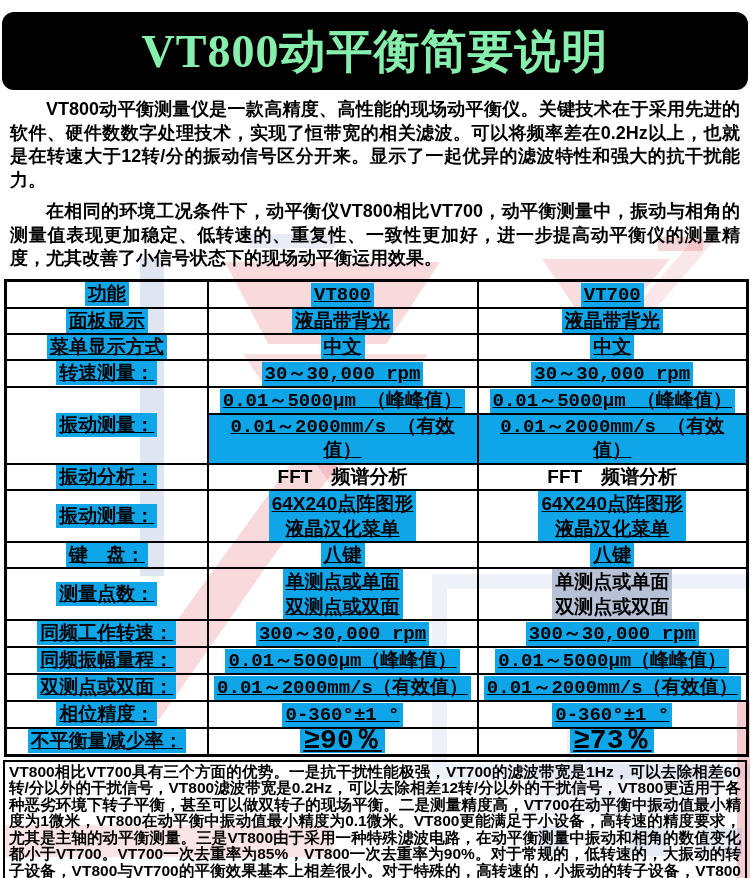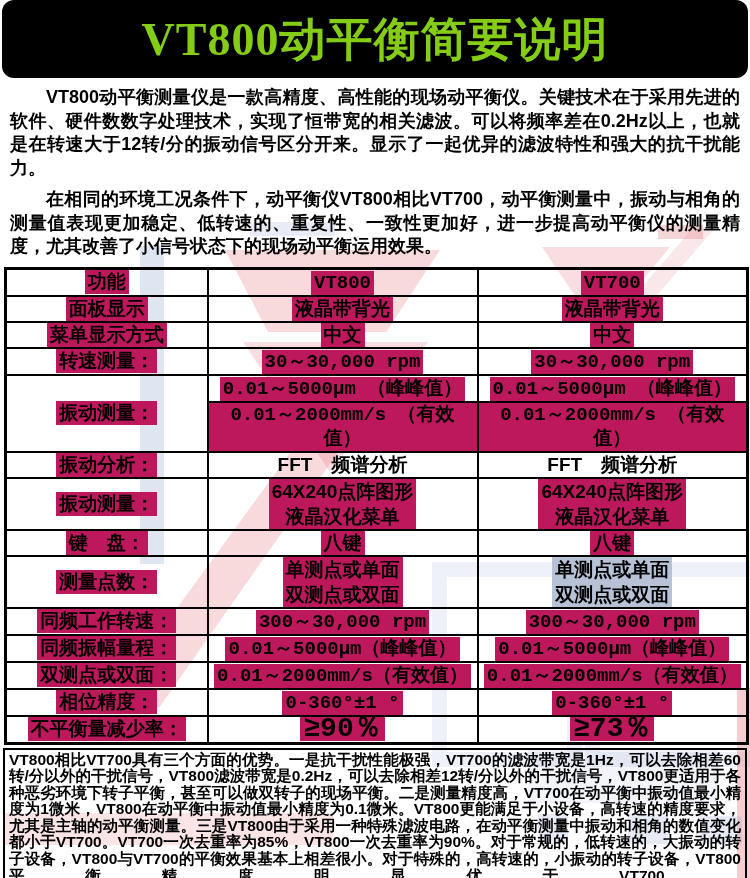--- a/index.html
+++ b/index.html
@@ -9,36 +9,36 @@
   
   .wm-layer{position:absolute;inset:0;z-index:1;pointer-events:none;}
   .wm{position:absolute;}
   .wm.pink{background:var(--wm_pink);}
   .wm.blue{background:var(--wm_blue);}
   .wm.glyph{background:transparent;border:15px solid var(--wm_blue);opacity:.13;}
 
   
   .content{position:relative;z-index:2;}
 
-  .banner{margin:0 2px 0 2px;height:78px;background:var(--banner_bg);border-radius:12px;
-          color:#84cc16;font-size:46px;font-weight:bold;text-align:center;line-height:80px;
+  .banner{margin:12px 2px 0 2px;height:78px;background:var(--banner_bg);border-radius:12px;
+          color:#86efac;font-size:46px;font-weight:bold;text-align:center;line-height:80px;
           font-family:"Liberation Serif","DejaVu Serif",serif;letter-spacing:1px;}
 
   .overview{margin:2px 2px 0 2px;}
   .ov-head{font-size:26px;font-weight:bold;margin:2px 0 3px 0;line-height:30px;}
   .ov-p{font-size:18px;font-weight:bold;line-height:23.5px;margin:8px;text-indent:2em;text-align:justify;}
 
   table.cmp{border-collapse:collapse;width:742px;margin:6px 0 0 4px;table-layout:fixed;}
   table.cmp td,table.cmp th{border:2px solid var(--border);padding:0;text-align:center;
       font-size:19px;font-weight:bold;vertical-align:middle;background:transparent;line-height:24px;}
   table.cmp{border:3px solid var(--border);}
   col.c1{width:202px;} col.c2{width:270px;} col.c3{width:270px;}
   tr.r-s{height:26px;} tr.r-d{height:52px;}
   .mono{font-family:"Liberation Mono","DejaVu Sans Mono",monospace;font-weight:bold;}
-  .wbg{background:#be185d;padding:0 3px;display:inline-block;}
+  .wbg{background:#0ea5e9;padding:0 3px;display:inline-block;text-decoration:underline;}
   .hlblue{background:var(--points_highlight);padding:0 3px;display:inline-block;}
   .big{font-size:28px;}
   .cellline{display:block;line-height:25px;}
 
   .advbox{margin:3px 3px 0 3px;border:2px solid var(--border);padding:2px 4px 3px 4px;
           font-size:15.5px;font-weight:bold;line-height:16.6px;text-align:justify;text-align-last:justify;
           background:transparent;}
 </style>
 </head>
 <body>

